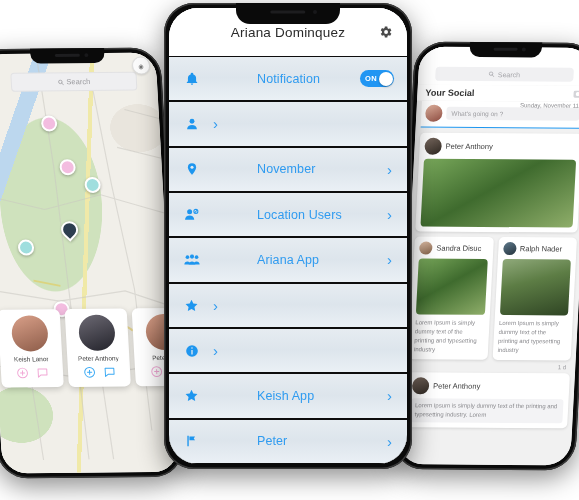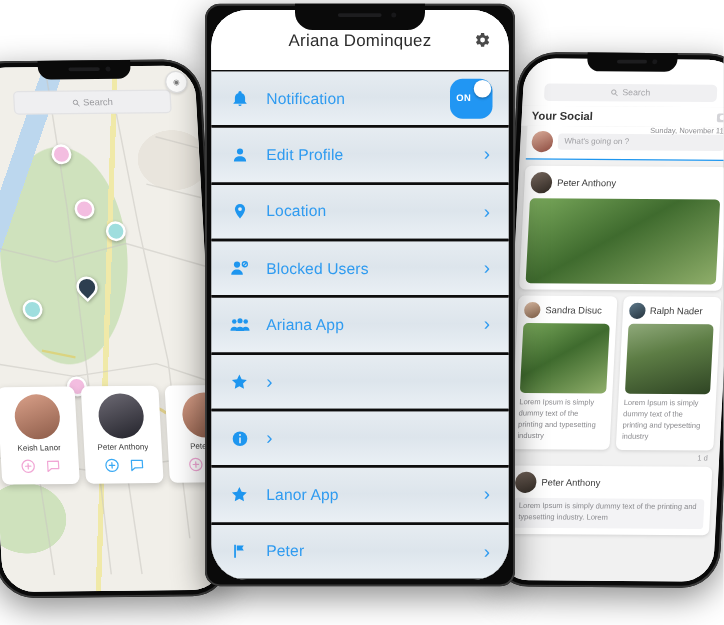--- a/index.html
+++ b/index.html
@@ -1,20 +1,20 @@
 <!DOCTYPE html>
 <html><head>
 <meta charset="utf-8">
 <style>
   html,body{margin:0;padding:0;background:#ffffff;}
   body{width:579px;height:500px;overflow:hidden;font-family:"Liberation Sans",sans-serif;}
   #stage{position:relative;width:579px;height:500px;background:#ffffff;overflow:hidden;}
 
   
-  .phone{position:absolute;background:#0a0a0a;border-radius:12px;
+  .phone{position:absolute;background:#0a0a0a;border-radius:30px;
          box-shadow:0 8px 26px rgba(0,0,0,.45), inset 0 0 0 1.5px #3a3a3a;}
   .phone .glass{position:absolute;inset:5px;background:#fff;border-radius:29px;overflow:hidden;}
   .notch{position:absolute;top:0;left:50%;transform:translateX(-50%);
          background:#0a0a0a;border-radius:0 0 14px 14px;z-index:40;}
   .notch .spk{position:absolute;left:50%;top:45%;transform:translate(-50%,-50%);
          width:34%;height:3px;background:#1d1d1f;border-radius:3px;}
   .notch .cam{position:absolute;right:22%;top:45%;transform:translateY(-50%);
          width:4px;height:4px;border-radius:50%;background:#18181a;}
 
   
@@ -30,23 +30,23 @@
   .c-watermark{position:absolute;left:50%;top:150px;transform:translateX(-50%);
      width:150px;height:150px;border-radius:50%;opacity:.07;pointer-events:none;z-index:5;
      background:radial-gradient(circle at 50% 40%, #6b5a4e 0%, #8a7866 45%, transparent 72%);}
   .c-row{position:relative;flex:1 1 0;display:flex;align-items:center;padding:0 13px;
          background:linear-gradient(180deg,#e6ecf1 0%,#dde5ec 48%,#eaf0f5 100%);
          border-top:1.6px solid #0d0d0d;border-bottom:1.6px solid #0d0d0d;z-index:10;}
   .c-row:first-child{border-top:none;}
   .c-ic{width:19px;flex:0 0 19px;display:flex;align-items:center;justify-content:center;
         color:#1e96ef;margin-right:12px;}
   .c-ic svg{display:block;}
-  .c-label{flex:1;font-size:12.5px;color:#2f9bf0;letter-spacing:.1px;}
+  .c-label{flex:1;font-size:12.5px;color:#2f9bf0;letter-spacing:.1px;margin-left:44px;}
   .c-chev{color:#2f9bf0;font-size:15px;line-height:1;font-weight:300;padding-right:2px;}
-  .c-toggle{width:34px;height:32px;border-radius:10px;background:#2196f3;position:relative;
+  .c-toggle{width:34px;height:17px;border-radius:10px;background:#2196f3;position:relative;
             display:flex;align-items:center;text-align:right;}
   .c-toggle span{font-size:7.5px;color:#fff;font-weight:bold;margin-left:5px;letter-spacing:.4px;}
   .c-toggle i{position:absolute;right:1.5px;top:1.5px;width:14px;height:14px;border-radius:50%;
               background:#fff;box-shadow:0 1px 2px rgba(0,0,0,.3);}
 
   
   #phone-left{left:-14px;top:48px;width:186px;height:430px;z-index:10;
      transform:rotate(-3.2deg) skewY(2.6deg);border-radius:30px;}
   #phone-left .glass{border-radius:25px;}
   #phone-left .notch{width:74px;height:15px;border-radius:0 0 10px 10px;}
@@ -321,45 +321,44 @@
             </span>
           </div>
 
           <div class="c-row">
             <span class="c-ic">
               <svg width="14" height="14" viewBox="0 0 24 24">
                   <circle cx="12" cy="7.2" r="4.2" fill="currentColor"></circle>
                   <path fill="currentColor" d="M3.6 21c0-4.6 3.8-7.2 8.4-7.2S20.4 16.4 20.4 21z"></path>
                 </svg>
             </span>
-            <span class="c-label">Edit Profile</span>
             <span class="c-chev">›</span>
           </div>
 
           <div class="c-row">
             <span class="c-ic">
               <svg width="14" height="14" viewBox="0 0 24 24">
                   <path fill="currentColor" d="M12 2a7 7 0 0 0-7 7c0 5.2 7 13 7 13s7-7.8 7-13a7 7 0 0 0-7-7z"></path>
                   <circle cx="12" cy="9" r="2.6" fill="#e6ecf1"></circle>
                 </svg>
             </span>
-            <span class="c-label">Location</span>
+            <span class="c-label">November</span>
             <span class="c-chev">›</span>
           </div>
 
           <div class="c-row">
             <span class="c-ic">
               <svg width="15" height="15" viewBox="0 0 24 24">
                   <circle cx="9" cy="7.5" r="4" fill="currentColor"></circle>
                   <path fill="currentColor" d="M1.6 20.5c0-4.3 3.4-6.8 7.4-6.8s7.4 2.5 7.4 6.8z"></path>
                   <circle cx="19" cy="7" r="3.2" fill="none" stroke="currentColor" stroke-width="1.7"></circle>
                   <path d="M16.8 9.3 21.2 4.8" stroke="currentColor" stroke-width="1.7"></path>
                 </svg>
             </span>
-            <span class="c-label">Blocked Users</span>
+            <span class="c-label">Location Users</span>
             <span class="c-chev">›</span>
           </div>
 
           <div class="c-row">
             <span class="c-ic">
               <svg width="16" height="14" viewBox="0 0 28 24">
                   <circle cx="6" cy="7" r="3.2" fill="currentColor"></circle>
                   <circle cx="14" cy="6" r="3.6" fill="currentColor"></circle>
                   <circle cx="22" cy="7" r="3.2" fill="currentColor"></circle>
                   <path fill="currentColor" d="M0.6 20c0-3.4 2.5-5.4 5.4-5.4s5.4 2 5.4 5.4zM8.2 20.5c0-3.8 2.6-6 5.8-6s5.8 2.2 5.8 6zM16.6 20c0-3.4 2.5-5.4 5.4-5.4s5.4 2 5.4 5.4z"></path>
@@ -387,21 +386,21 @@
             </span>
             <span class="c-chev">›</span>
           </div>
 
           <div class="c-row">
             <span class="c-ic">
               <svg width="15" height="15" viewBox="0 0 24 24">
                   <path fill="currentColor" d="M12 2.6l2.9 6.1 6.6.9-4.8 4.6 1.2 6.6L12 17.7 6.1 20.8l1.2-6.6L2.5 9.6l6.6-.9z"></path>
                 </svg>
             </span>
-            <span class="c-label">Lanor App</span>
+            <span class="c-label">Keish App</span>
             <span class="c-chev">›</span>
           </div>
 
           <div class="c-row">
             <span class="c-ic">
               <svg width="14" height="14" viewBox="0 0 24 24">
                   <path fill="currentColor" d="M4 3h2.4v18H4z"></path>
                   <path fill="currentColor" d="M7.6 4.2h9.6l-2.2 3.3 2.2 3.3H7.6z"></path>
                 </svg>
             </span>

